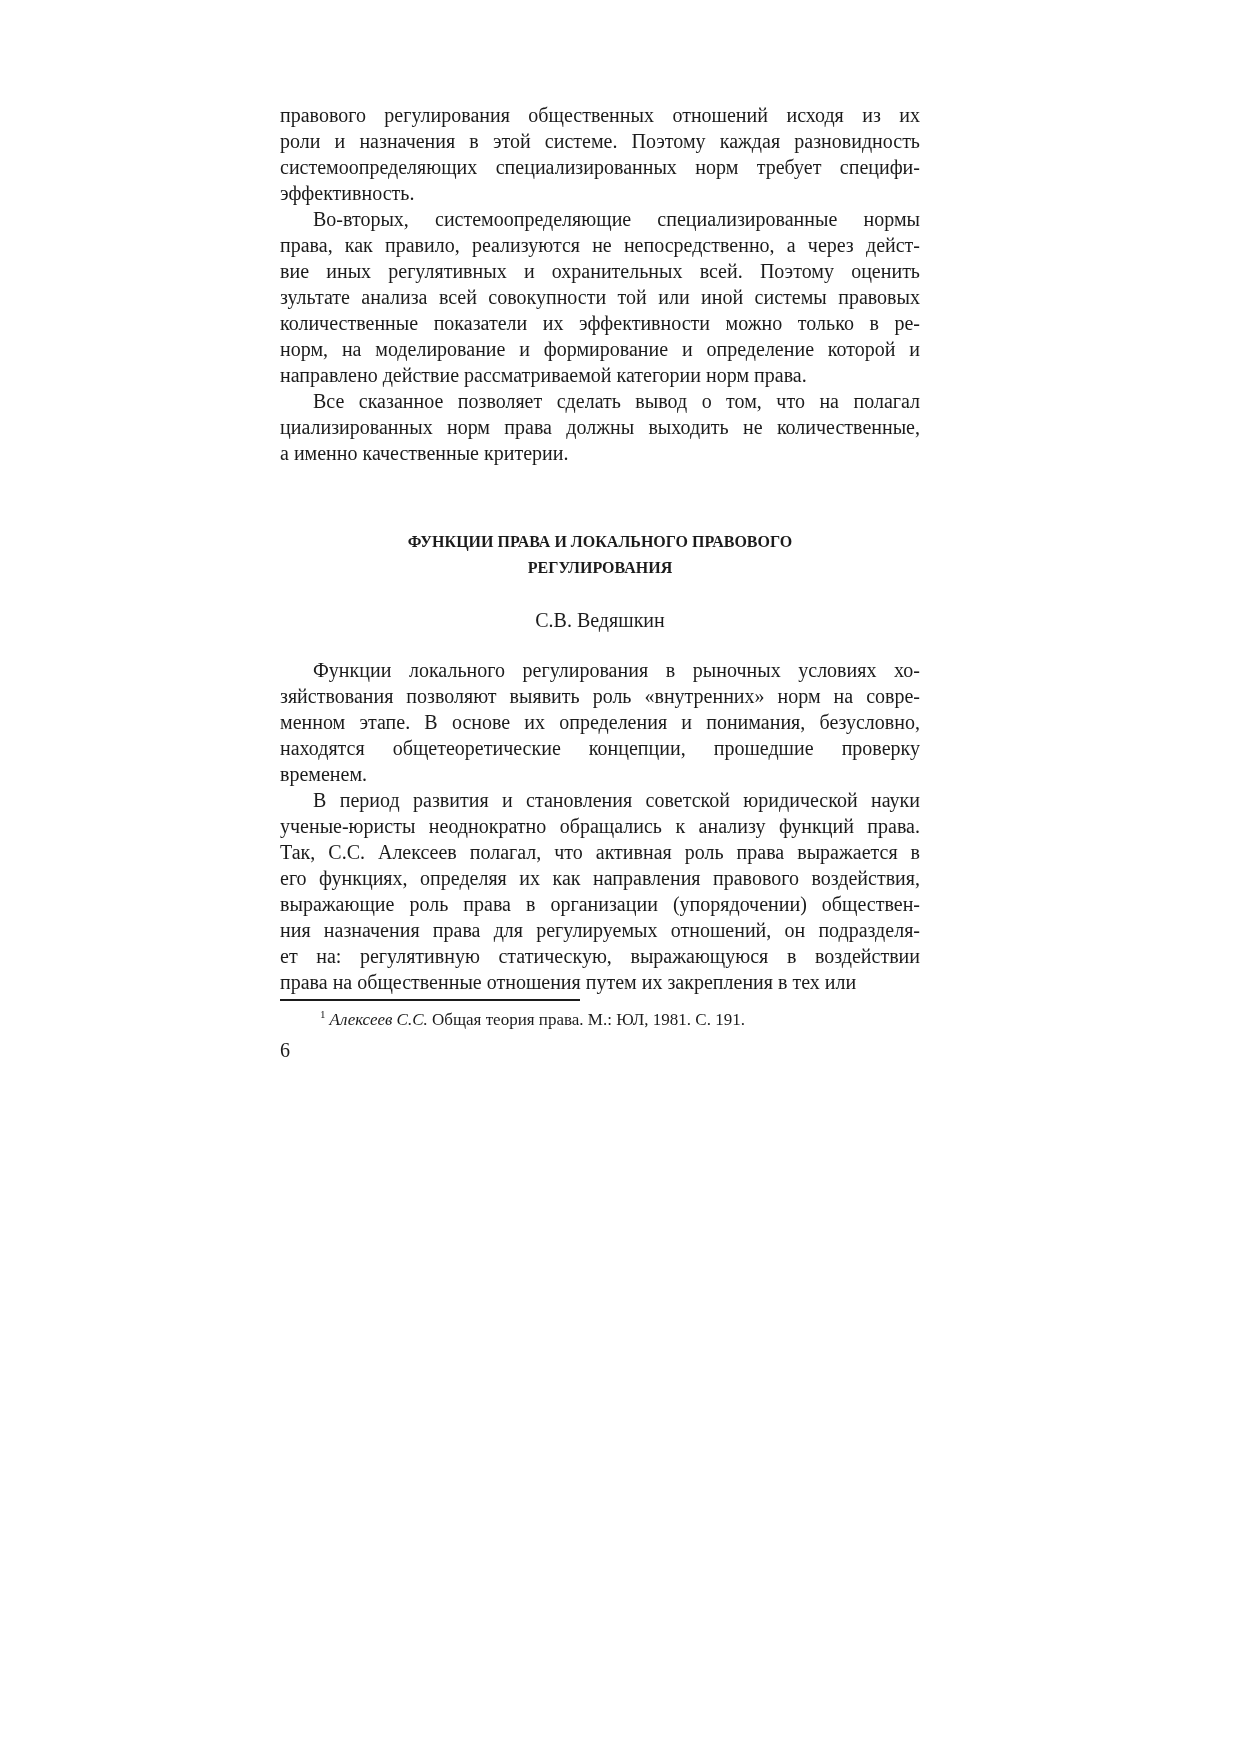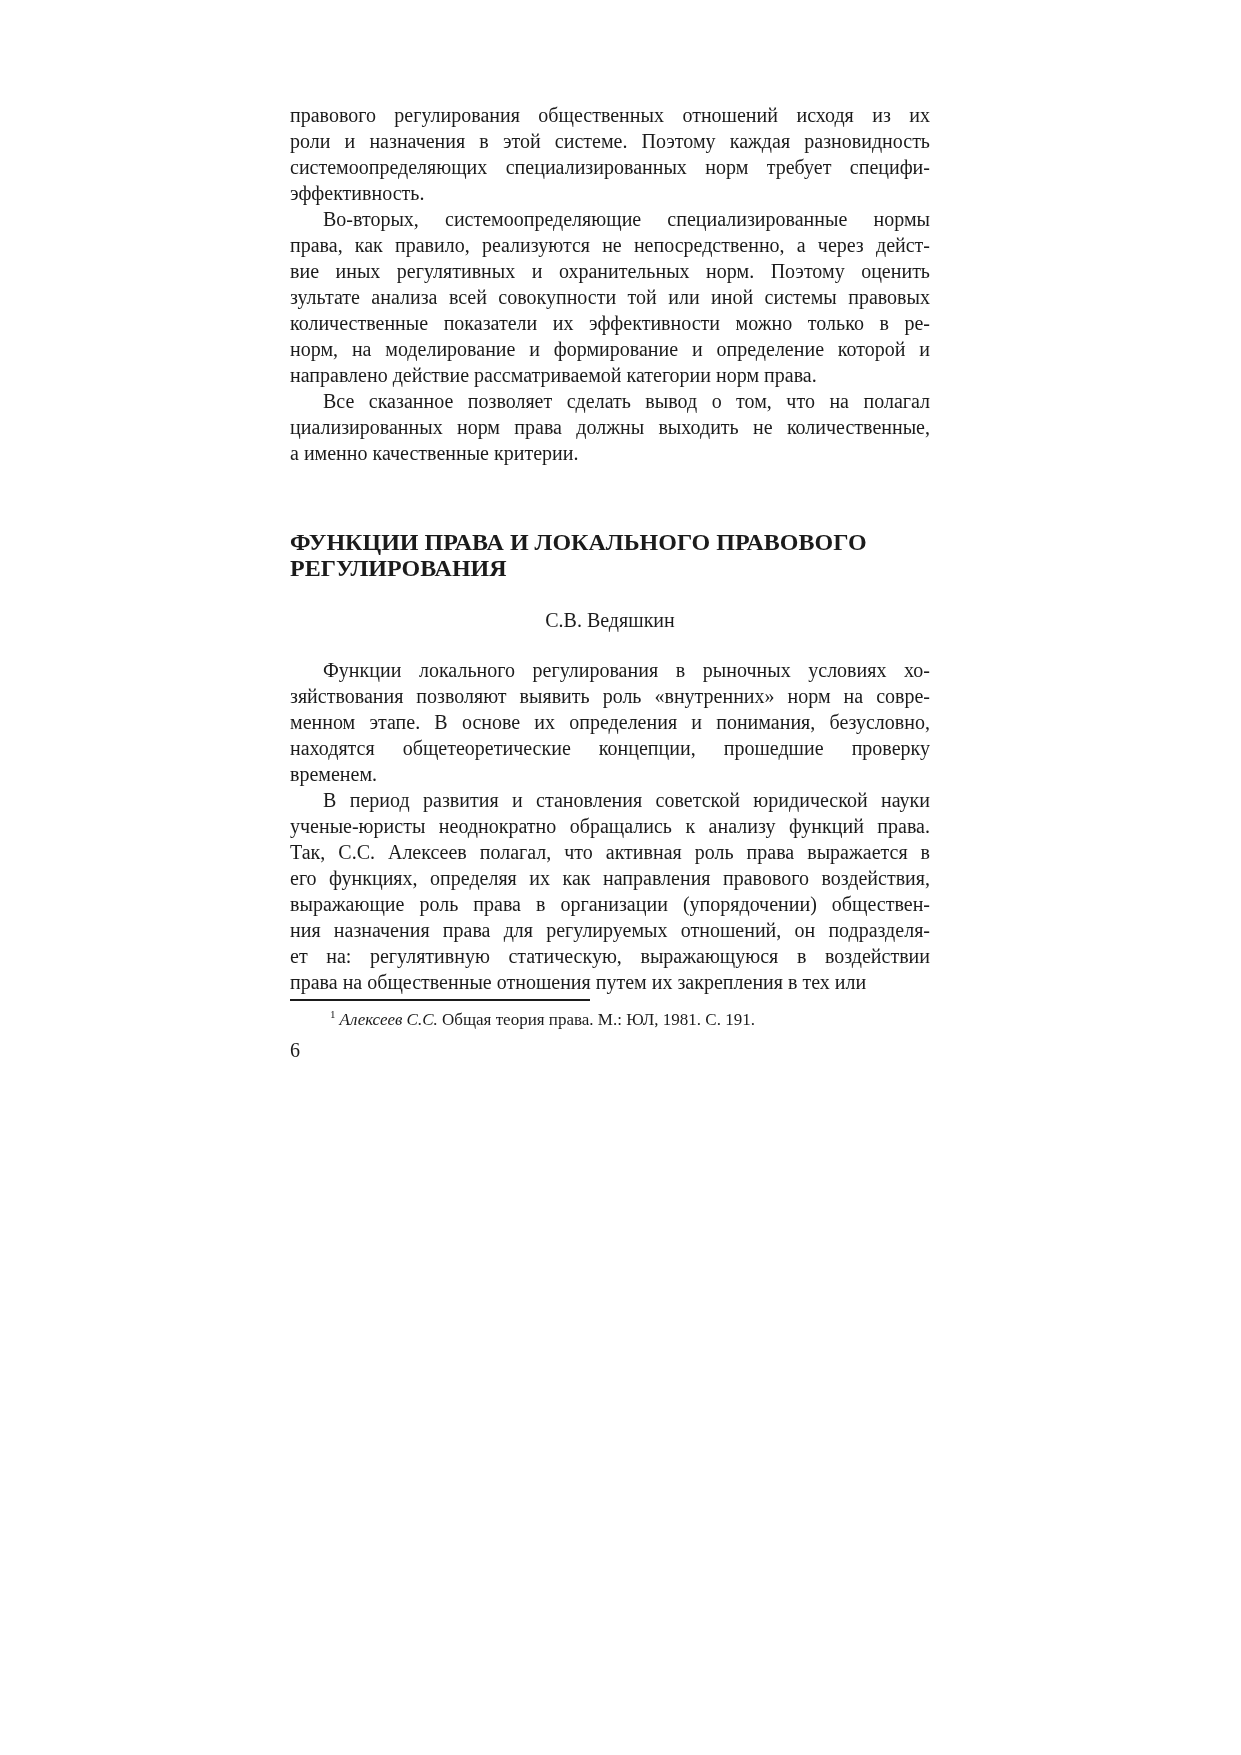--- a/index.html
+++ b/index.html
@@ -11,44 +11,45 @@
     position: relative;
     width: 1241px;
     height: 1755px;
     background: #ffffff;
     overflow: hidden;
     font-family: "Liberation Serif", "DejaVu Serif", serif;
     color: #1b1b1b;
   }
   .text-block {
     position: absolute;
-    left: 290px;
+    left: 280px;
     top: 102px;
     width: 640px;
     font-size: 20px;
     line-height: 26px;
   }
   .para { margin: 0; }
   .para .line {
     text-align: justify;
     text-align-last: justify;
     white-space: normal;
   }
   .para .line:last-child {
     text-align-last: left;
   }
   .para.indent .line:first-child {
     text-indent: 33px;
   }
   .section-title {
     margin: 63px 0 0 0;
     padding: 0;
-    font-size: 24px;
+    font-size: 16px;
     line-height: 26px;
     font-weight: bold;
+    text-align: center;
   }
   .author {
     margin-top: 26px;
     margin-bottom: 24px;
     font-weight: normal;
     text-align: center;
   }
   .footnote-rule {
     margin-top: 4px;
     width: 300px;
@@ -82,21 +83,21 @@
     <div class="para">
         <div class="line">правового регулирования общественных отношений исходя из их</div>
         <div class="line">роли и назначения в этой системе. Поэтому каждая разновидность</div>
         <div class="line">системоопределяющих специализированных норм требует специфи-</div>
         <div class="line">эффективность.</div>
       </div>
 
     <div class="para indent">
         <div class="line">Во-вторых, системоопределяющие специализированные нормы</div>
         <div class="line">права, как правило, реализуются не непосредственно, а через дейст-</div>
-        <div class="line">вие иных регулятивных и охранительных норм. Поэтому оценить</div>
+        <div class="line">вие иных регулятивных и охранительных всей. Поэтому оценить</div>
         <div class="line">зультате анализа всей совокупности той или иной системы правовых</div>
         <div class="line">количественные показатели их эффективности можно только в ре-</div>
         <div class="line">норм, на моделирование и формирование и определение которой и</div>
         <div class="line">направлено действие рассматриваемой категории норм права.</div>
       </div>
 
     <div class="para indent">
         <div class="line">Все сказанное позволяет сделать вывод о том, что на полагал</div>
         <div class="line">циализированных норм права должны выходить не количественные,</div>
         <div class="line">а именно качественные критерии.</div>

